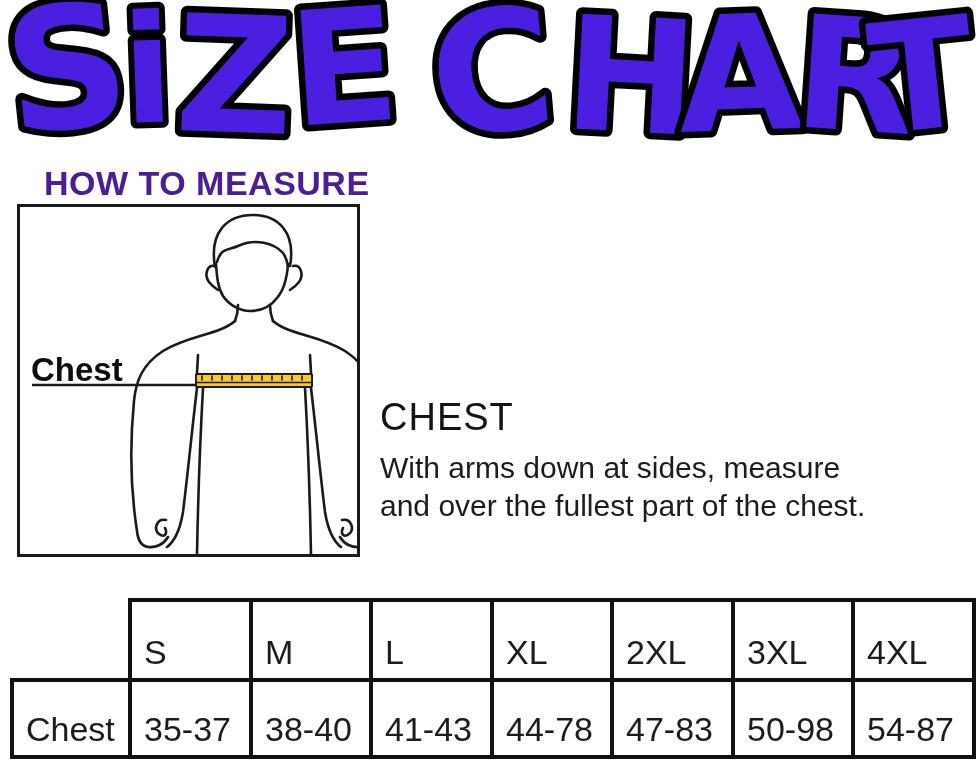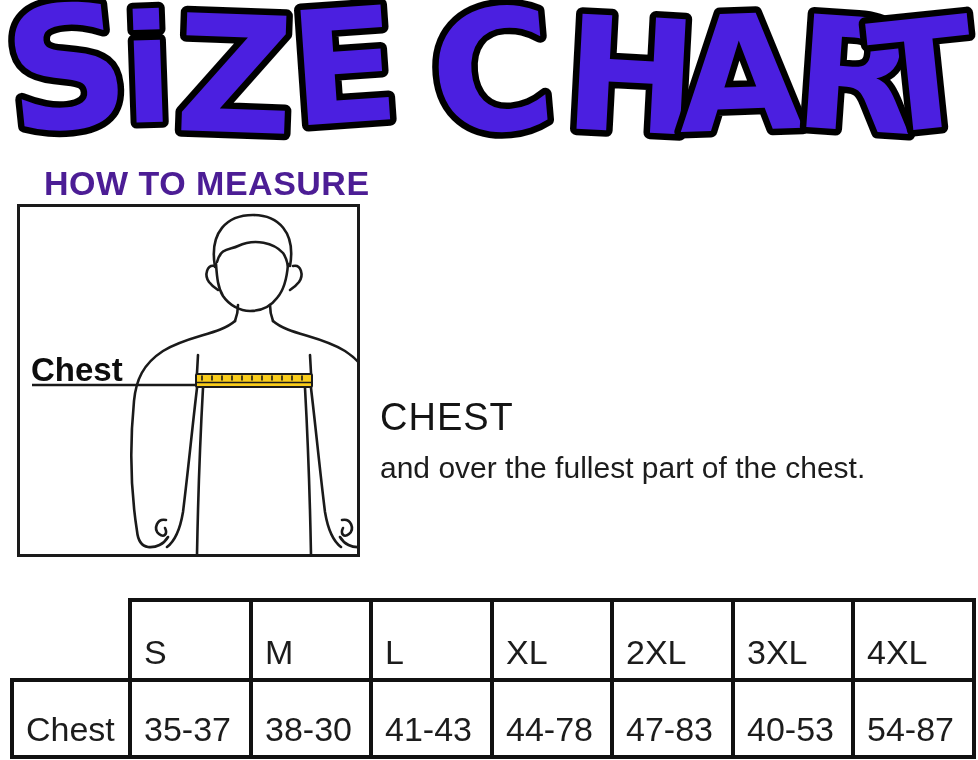--- a/index.html
+++ b/index.html
@@ -143,20 +143,21 @@
         <path class="thin-line" d="M185 171.5V176.5 M195 171.5V176.5 M205 171.5V176.5 M215 171.5V176.5 M225 171.5V176.5 M235 171.5V176.5 M245 171.5V176.5 M255 171.5V176.5 M265 171.5V176.5 M275 171.5V176.5 M285 171.5V176.5"></path>
       </g>
 
       <path d="M 15,181 L 179,181" stroke="#1a1a1a" stroke-width="2.6"></path>
       <text class="figure-chest-label" x="14" y="177">Chest</text>
     </svg>
   </div>
 
   <div class="chest-heading">CHEST</div>
   <div class="chest-copy">
+    <div class="line">With arms down at sides, measure</div>
     <div class="line">and over the fullest part of the chest.</div>
   </div>
 
   <table class="size-table">
     <colgroup>
       <col style="width:118px">
         <col style="width:121px">
         <col style="width:120px">
         <col style="width:121px">
       <col style="width:120px">
@@ -171,23 +172,23 @@
       <th>M</th>
       <th>L</th>
       <th>XL</th>
       <th>2XL</th>
       <th>3XL</th>
       <th>4XL</th>
     </tr>
     <tr class="data-row">
       <td>Chest</td>
       <td>35-37</td>
-      <td>38-30</td>
+      <td>38-40</td>
       <td>41-43</td>
       <td>44-78</td>
       <td>47-83</td>
-      <td>40-53</td>
+      <td>50-98</td>
       <td>54-87</td>
     </tr>
   </tbody>
     </table>
 
 </div>
 
 </body></html>

